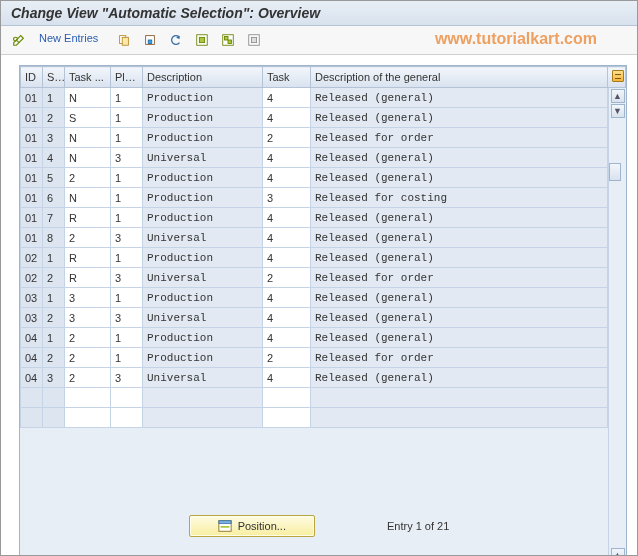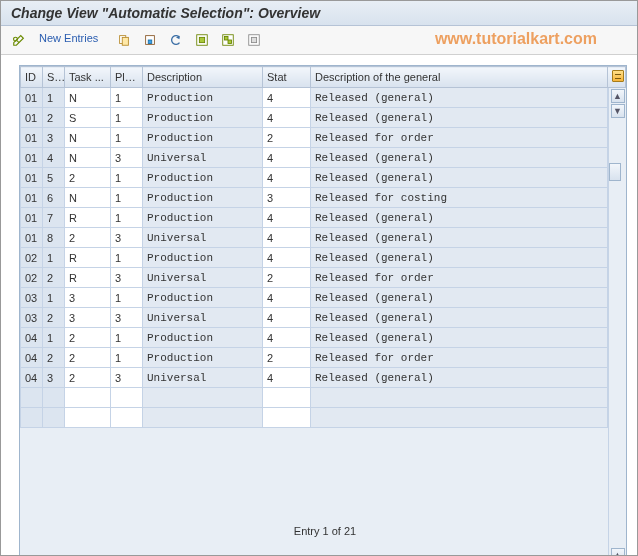--- a/index.html
+++ b/index.html
@@ -272,21 +272,21 @@
         <col class="col-sdesc">
         <col class="col-spacer">
     </colgroup>
     <thead>
       <tr>
         <th>ID</th>
         <th>SP</th>
         <th>Task ...</th>
         <th>Pla...</th>
         <th>Description</th>
-        <th>Stat</th>
+        <th>Task</th>
         <th>Description of the general</th>
         <th class="config-col"><span class="config-icon"></span></th>
       </tr>
     </thead>
     <tbody id="grid-body">
         <tr>
           <td class="cell-index">01</td>
           <td class="cell-index">1</td>
           <td class="cell-input">N</td>
           <td class="cell-input">1</td>
@@ -481,14 +481,22 @@
         </div>
     </div>
     <div class="hscroll hscroll-right">
       <div class="arrow">◀</div>
       <div class="arrow">▶</div>
     </div>
   </div>
 </div>
 
 <div class="footer">
+  <span class="pos-btn">
+    <svg viewBox="0 0 16 16">
+      <rect x="1" y="2" width="14" height="12" fill="#fff" stroke="#8a6a1a"></rect>
+      <rect x="1" y="2" width="14" height="3" fill="#7fb7e8" stroke="#3a6ea5"></rect>
+      <rect x="3" y="8" width="10" height="2" fill="#a9c93a"></rect>
+    </svg>
+    <span>Position...</span>
+  </span>
   <span class="entry-label">Entry 1 of 21</span>
 </div>
 
 </body></html>

